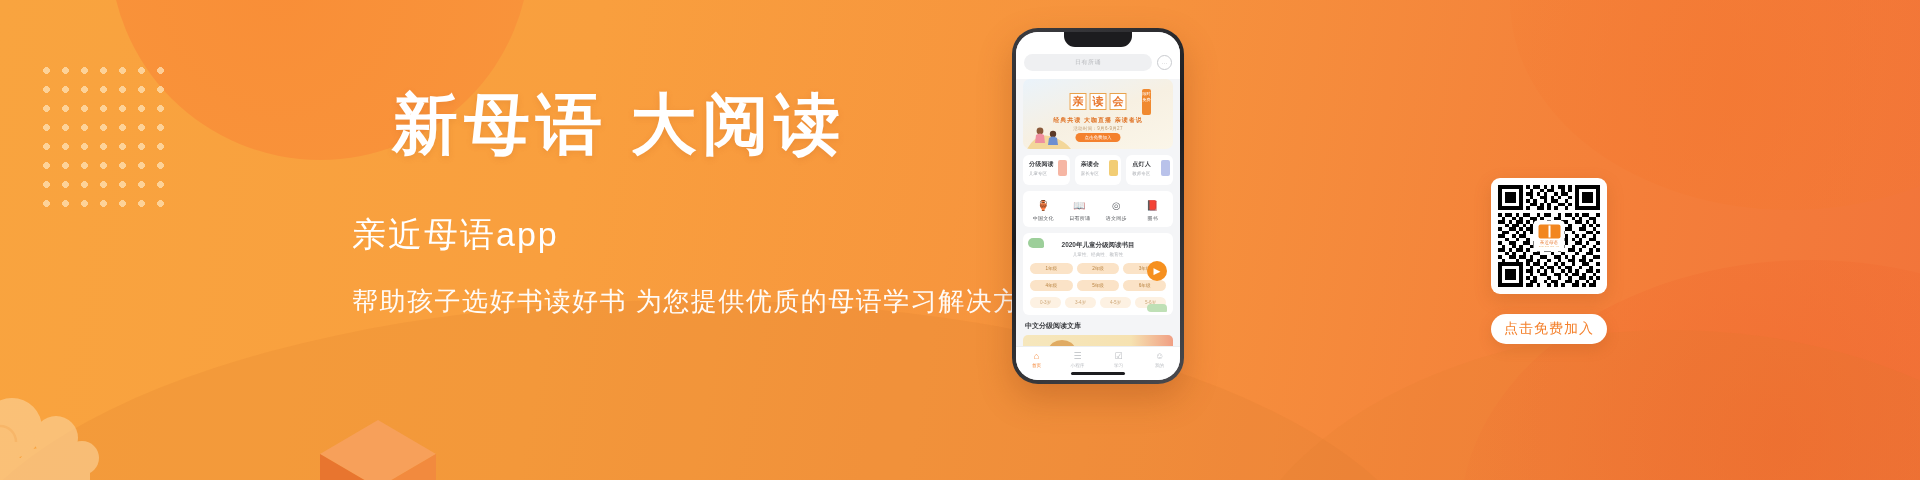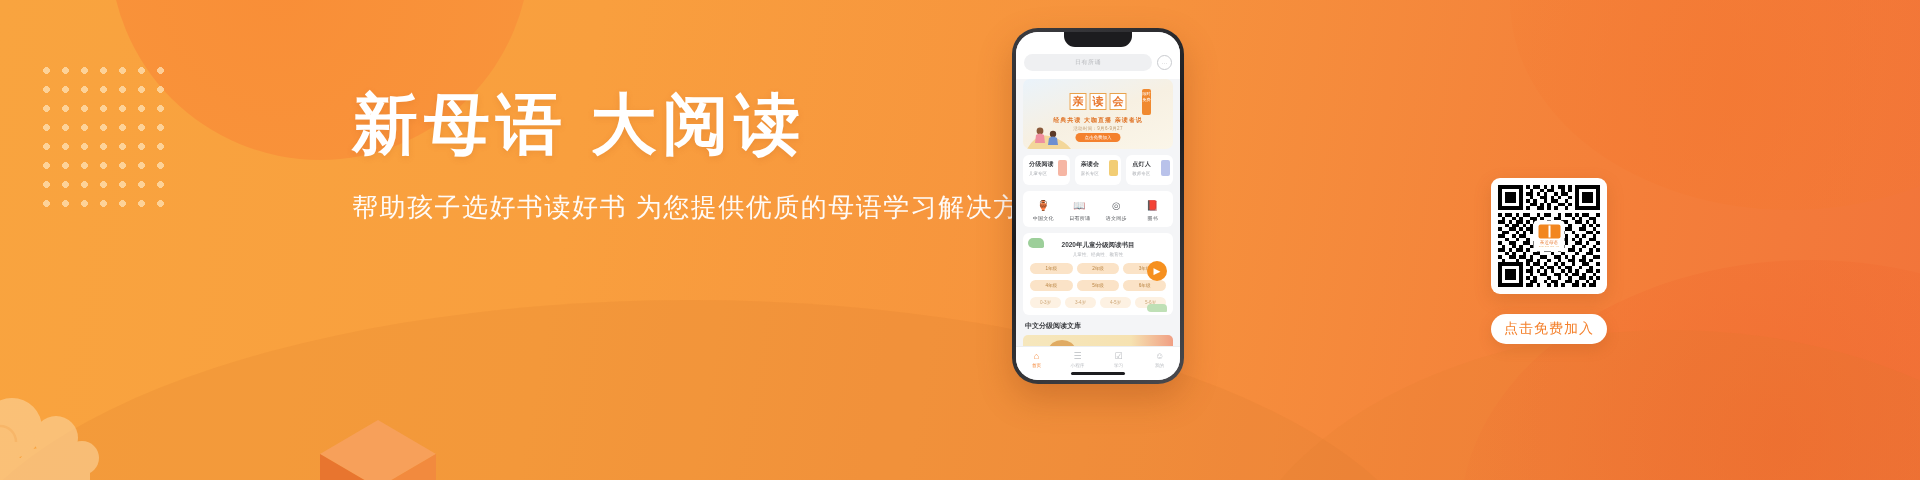--- a/index.html
+++ b/index.html
@@ -71,20 +71,21 @@
 
   .headline {
     font-family:"Liberation Serif","DejaVu Serif",serif;
     font-weight:700;
     font-size:66px;
     line-height:1.18;
     color:#ffffff;
     letter-spacing:6px;
     text-shadow:0 2px 6px rgba(183,88,25,.18);
     white-space:nowrap;
+    margin-left:40px;
   }
   .app-name {
     margin-top:48px;
     font-size:34px;
     color:#ffffff;
     letter-spacing:2px;
     font-weight:400;
     white-space:nowrap;
   }
   .tagline {
@@ -322,20 +323,21 @@
   </svg>
 
   <svg class="decor cube" viewBox="0 0 120 110">
     <polygon points="60,6 118,40 60,74 2,40" fill="#f7a05a"></polygon>
     <polygon points="2,40 60,74 60,110 2,76" fill="#e8752f"></polygon>
     <polygon points="118,40 60,74 60,110 118,76" fill="#f28a3e"></polygon>
   </svg>
 
   <div class="copy">
     <div class="headline">新母语 大阅读</div>
+    <div class="app-name">亲近母语app</div>
     <div class="tagline">帮助孩子选好书读好书 为您提供优质的母语学习解决方案</div>
   </div>
 
   <div class="phone">
     <div class="phone-screen">
       <div class="notch"></div>
       <div class="phone-top"></div>
 
       <div class="search-row">
         <div class="search-box">日有所诵</div>

